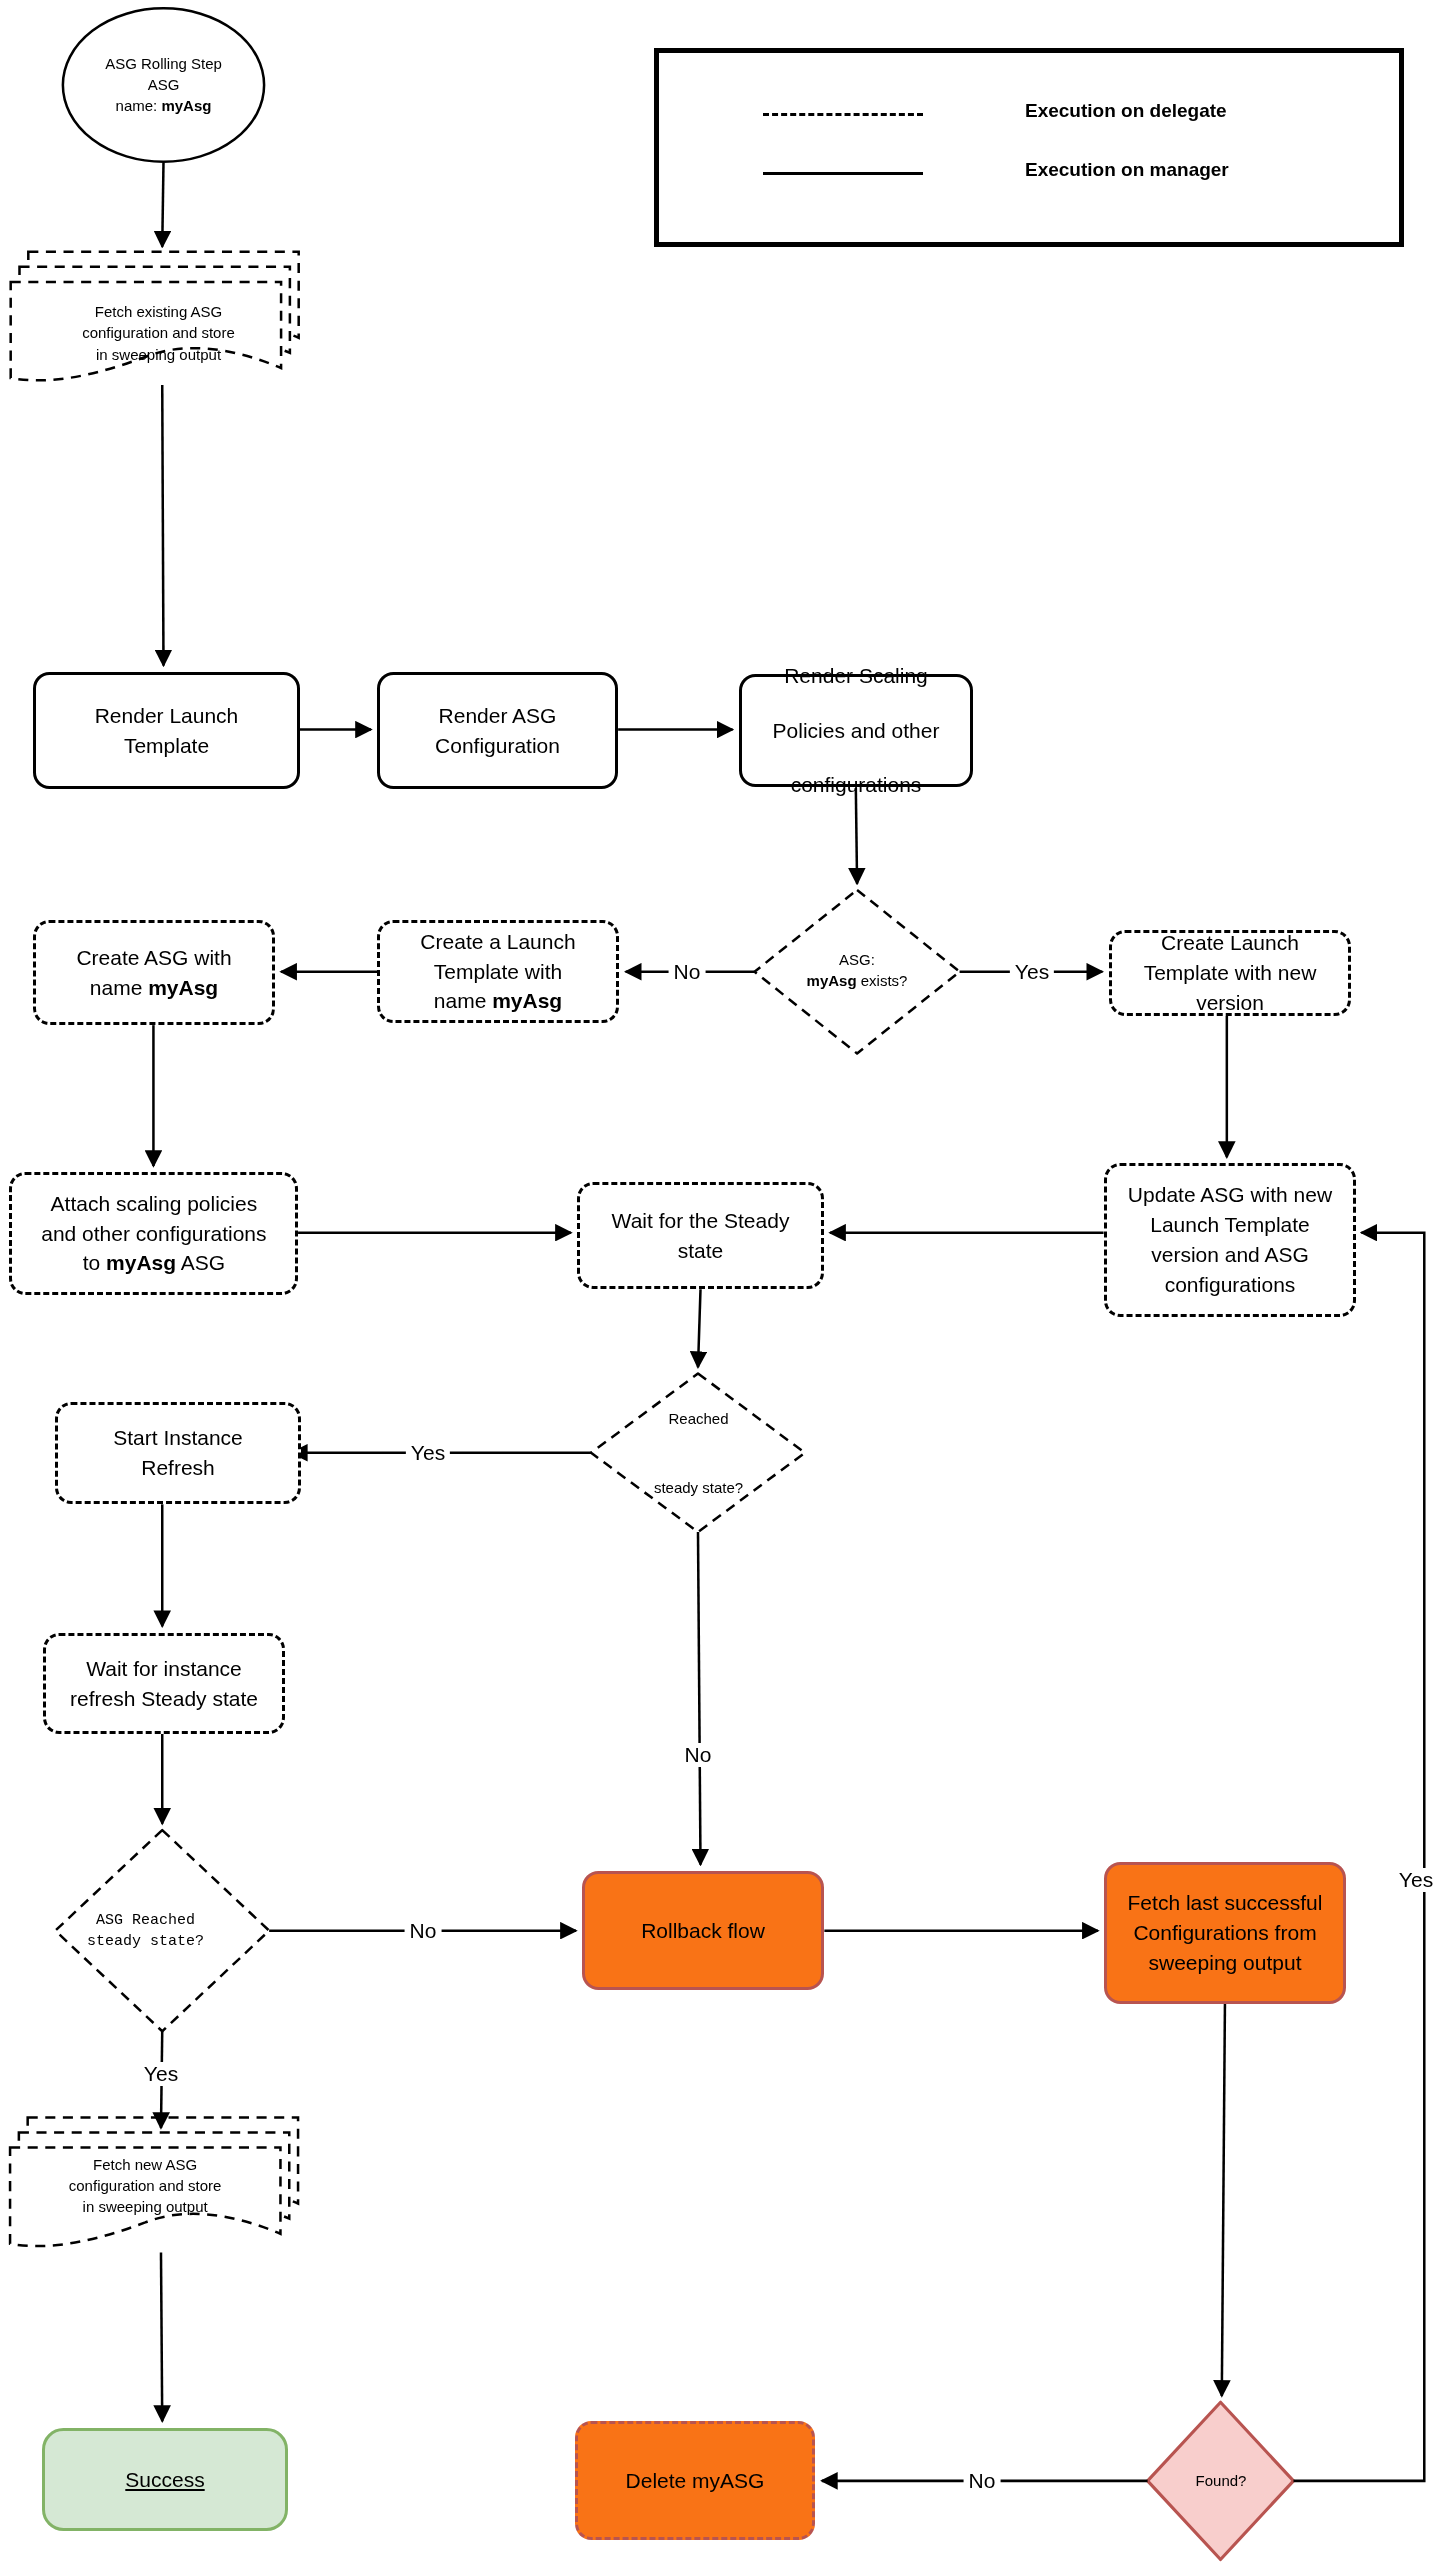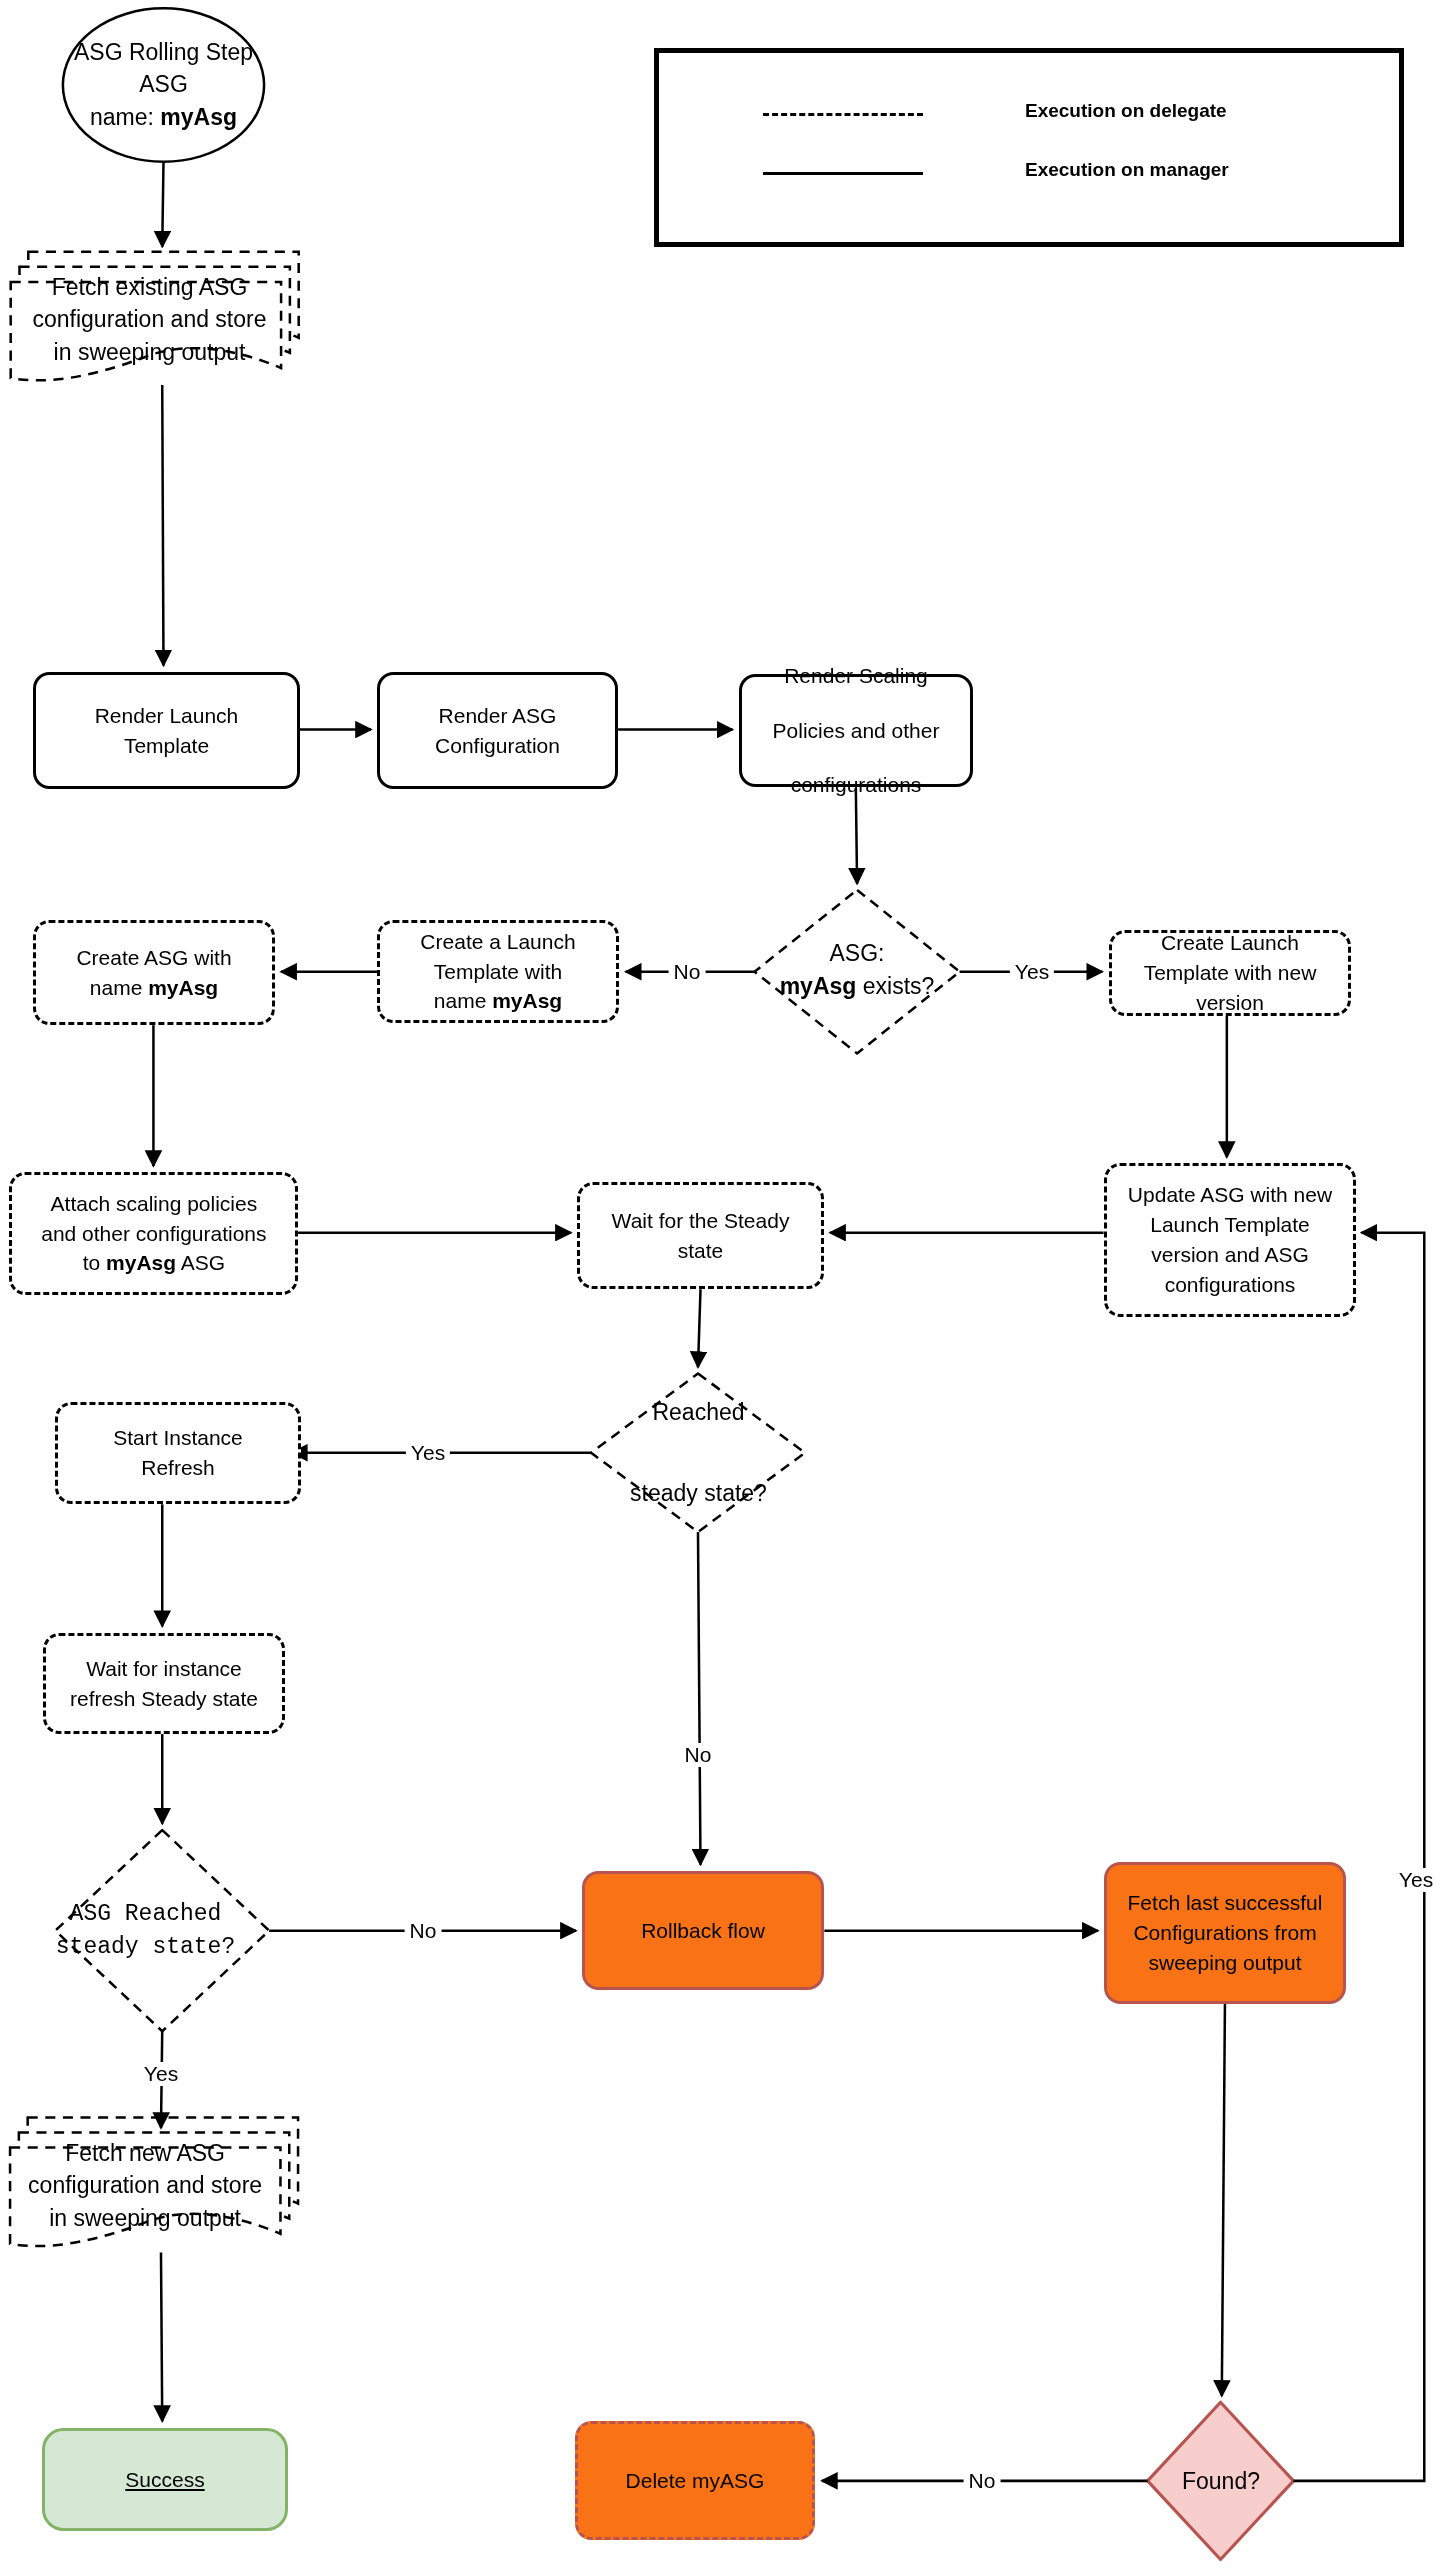--- a/index.html
+++ b/index.html
@@ -6,21 +6,21 @@
   .canvas{position:relative;width:1440px;height:2576px;background:#ffffff;
           font-family:"Liberation Sans",sans-serif;color:#000;overflow:hidden;}
   svg.layer{position:absolute;left:0;top:0;}
   .node{position:absolute;display:flex;flex-direction:column;align-items:center;justify-content:center;
         text-align:center;font-size:21px;line-height:1.42;background:#fff;border:3.1px solid #000;
         border-radius:16.4px;box-sizing:border-box;z-index:2;}
   .node.dashedb{border-style:dashed;}
   .node.pink{background:#f97316;border-color:#b85450;}
   .node.green{background:#d5e8d4;border-color:#82b366;text-decoration:underline;}
   .txt{position:absolute;display:flex;flex-direction:column;align-items:center;justify-content:center;
-       text-align:center;font-size:23px;line-height:1.42;z-index:3;}
+       text-align:center;font-size:15px;line-height:1.42;z-index:3;}
   .tl{white-space:nowrap;}
   .b{font-weight:bold;}
   .edge-label{position:absolute;transform:translate(-50%,-50%);background:#fff;font-size:21px;
               padding:0 5px;z-index:4;white-space:nowrap;}
   .legend{position:absolute;left:654px;top:48px;width:750px;height:199px;border:5.7px solid #000;
           background:#fff;box-sizing:border-box;z-index:2;}
   .legend-row{position:absolute;left:0;width:100%;height:0;}
   .legend-sample{position:absolute;left:104px;top:-1.9px;width:160px;border-top:3.1px solid #000;}
   .legend-sample.dash{border-top-style:dashed;}
   .legend-label{position:absolute;left:366px;top:-15px;font-weight:bold;font-size:19px;white-space:nowrap;}
@@ -94,21 +94,21 @@
       <div class="legend-label">Execution on manager</div>
     </div>
   </div>
 
   <div class="txt" style="left:69px;top:40px;width:189px;height:89px;">
     <div class="tl">ASG Rolling Step</div>
     <div class="tl">ASG</div>
     <div class="tl"><span>name: </span><span class="b">myAsg</span></div>
   </div>
 
-  <div class="txt" style="left:27px;top:274px;width:245px;height:91px;">
+  <div class="txt" style="left:36px;top:274px;width:245px;height:91px;justify-content:flex-end;">
     <div class="tl">Fetch existing ASG</div>
     <div class="tl">configuration and store</div>
     <div class="tl">in sweeping output</div>
   </div>
 
   <div class="txt" style="left:769px;top:923px;width:176px;height:94px;">
     <div class="tl">ASG:</div>
     <div class="tl"><span class="b">myAsg</span><span> exists?</span></div>
   </div>
 

